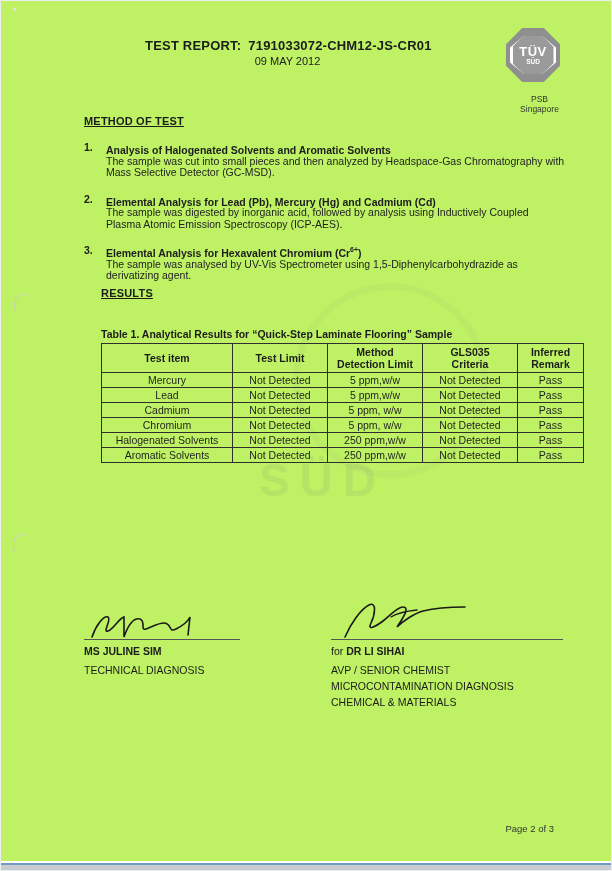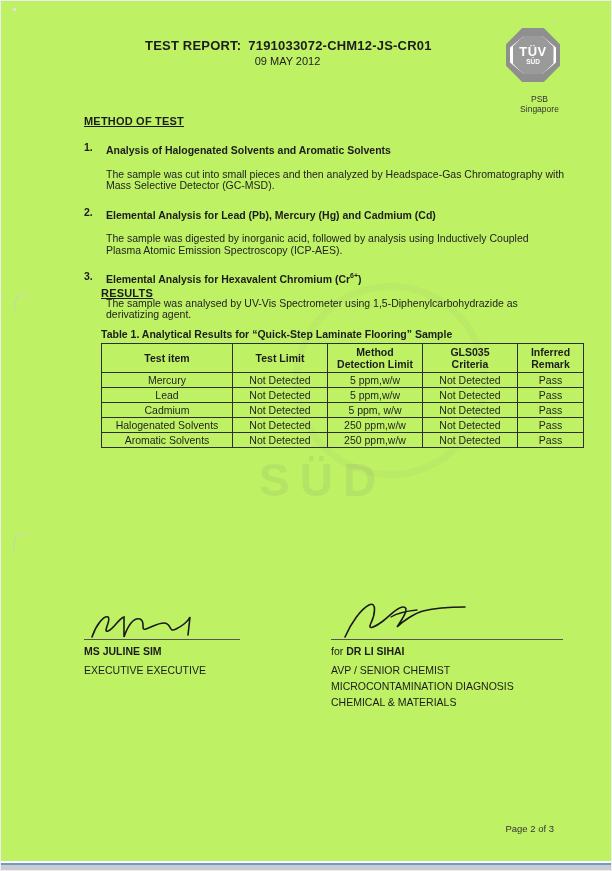--- a/index.html
+++ b/index.html
@@ -29,21 +29,21 @@
   .logo-caption { margin-top:12px; font-size:8.5px; color:#333;margin-left:13px; }
 
   
   .method-block { position:absolute; left:83px; top:114px; width:482px; }
   .section-heading { font-size:11px; font-weight:bold; text-decoration:underline; letter-spacing:.2px; }
   .method-item { display:flex; margin-top:14px; }
   .item-num { width:22px; font-size:10.5px; font-weight:bold; flex:none; }
   .item-body-wrap { flex:1; }
   .item-title { font-size:10.5px; font-weight:bold; line-height:12px; }
   .item-title sup { font-size:7px; }
-  .item-text { font-size:10.5px; line-height:11.6px; margin-top:13px; white-space:pre-line; color:#222; }
+  .item-text { font-size:10.5px; line-height:11.6px; margin-top:0; white-space:pre-line; color:#222; }
 
   
   .results-block { position:absolute; left:100px; top:286px; width:482px; }
   .table-caption { font-size:10.5px; font-weight:bold; margin-top:29px; }
   table.results { border-collapse:collapse; width:482px; margin-top:3px; table-layout:fixed; }
   table.results th, table.results td { border:1.4px solid #2e2e2e; text-align:center; vertical-align:middle; }
   table.results th { font-size:10.5px; font-weight:bold; height:29px; white-space:pre-line; line-height:12px; }
   table.results td { font-size:10.5px; height:15px; padding:0 4px; color:#1f1f1f; }
 
   
@@ -174,20 +174,27 @@
             <td>Pass</td>
           </tr>
           <tr>
             <td>Cadmium</td>
             <td>Not Detected</td>
             <td>5 ppm, w/w</td>
             <td>Not Detected</td>
             <td>Pass</td>
           </tr>
           <tr>
+            <td>Chromium</td>
+            <td>Not Detected</td>
+            <td>5 ppm, w/w</td>
+            <td>Not Detected</td>
+            <td>Pass</td>
+          </tr>
+          <tr>
             <td>Halogenated Solvents</td>
             <td>Not Detected</td>
             <td>250 ppm,w/w</td>
             <td>Not Detected</td>
             <td>Pass</td>
           </tr>
           <tr>
             <td>Aromatic Solvents</td>
             <td>Not Detected</td>
             <td>250 ppm,w/w</td>
@@ -198,21 +205,21 @@
     </table>
   </div>
 
   <div class="sig sig-left">
     <div class="sig-rule">
       <svg class="sig-svg" width="150" height="42" viewBox="0 0 150 42">
         <path d="M8 34 C12 22, 20 12, 24 14 C28 16, 18 30, 24 28 C30 26, 34 16, 40 14 L40 34 C44 22, 50 14, 56 16 C62 18, 56 28, 62 26 C68 24, 74 20, 80 20 C88 20, 84 30, 92 26 C98 23, 104 18, 106 14 L104 32" fill="none" stroke="#1a1a1a" stroke-width="1.6" stroke-linecap="round"></path>
       </svg>
     </div>
     <div class="sig-name-line"><b>MS JULINE SIM</b></div>
-    <div class="sig-role">EXECUTIVE EXECUTIVE</div>
+    <div class="sig-role">TECHNICAL DIAGNOSIS</div>
   </div>
 
   <div class="sig sig-right">
     <div class="sig-rule">
       <svg class="sig-svg" width="160" height="48" viewBox="0 0 160 48">
         <path d="M14 40 C20 26, 30 12, 38 8 C46 4, 44 18, 40 26 C36 34, 44 30, 52 24 C60 18, 66 10, 72 10 C80 10, 70 24, 66 30 C72 24, 84 16, 92 14 C104 11, 118 10, 134 10" fill="none" stroke="#1a1a1a" stroke-width="1.6" stroke-linecap="round"></path>
         <path d="M60 20 C66 16, 76 14, 86 13" fill="none" stroke="#1a1a1a" stroke-width="1.3" stroke-linecap="round"></path>
       </svg>
     </div>
     <div class="sig-name-line"><span>for </span><b>DR LI SIHAI</b></div>

